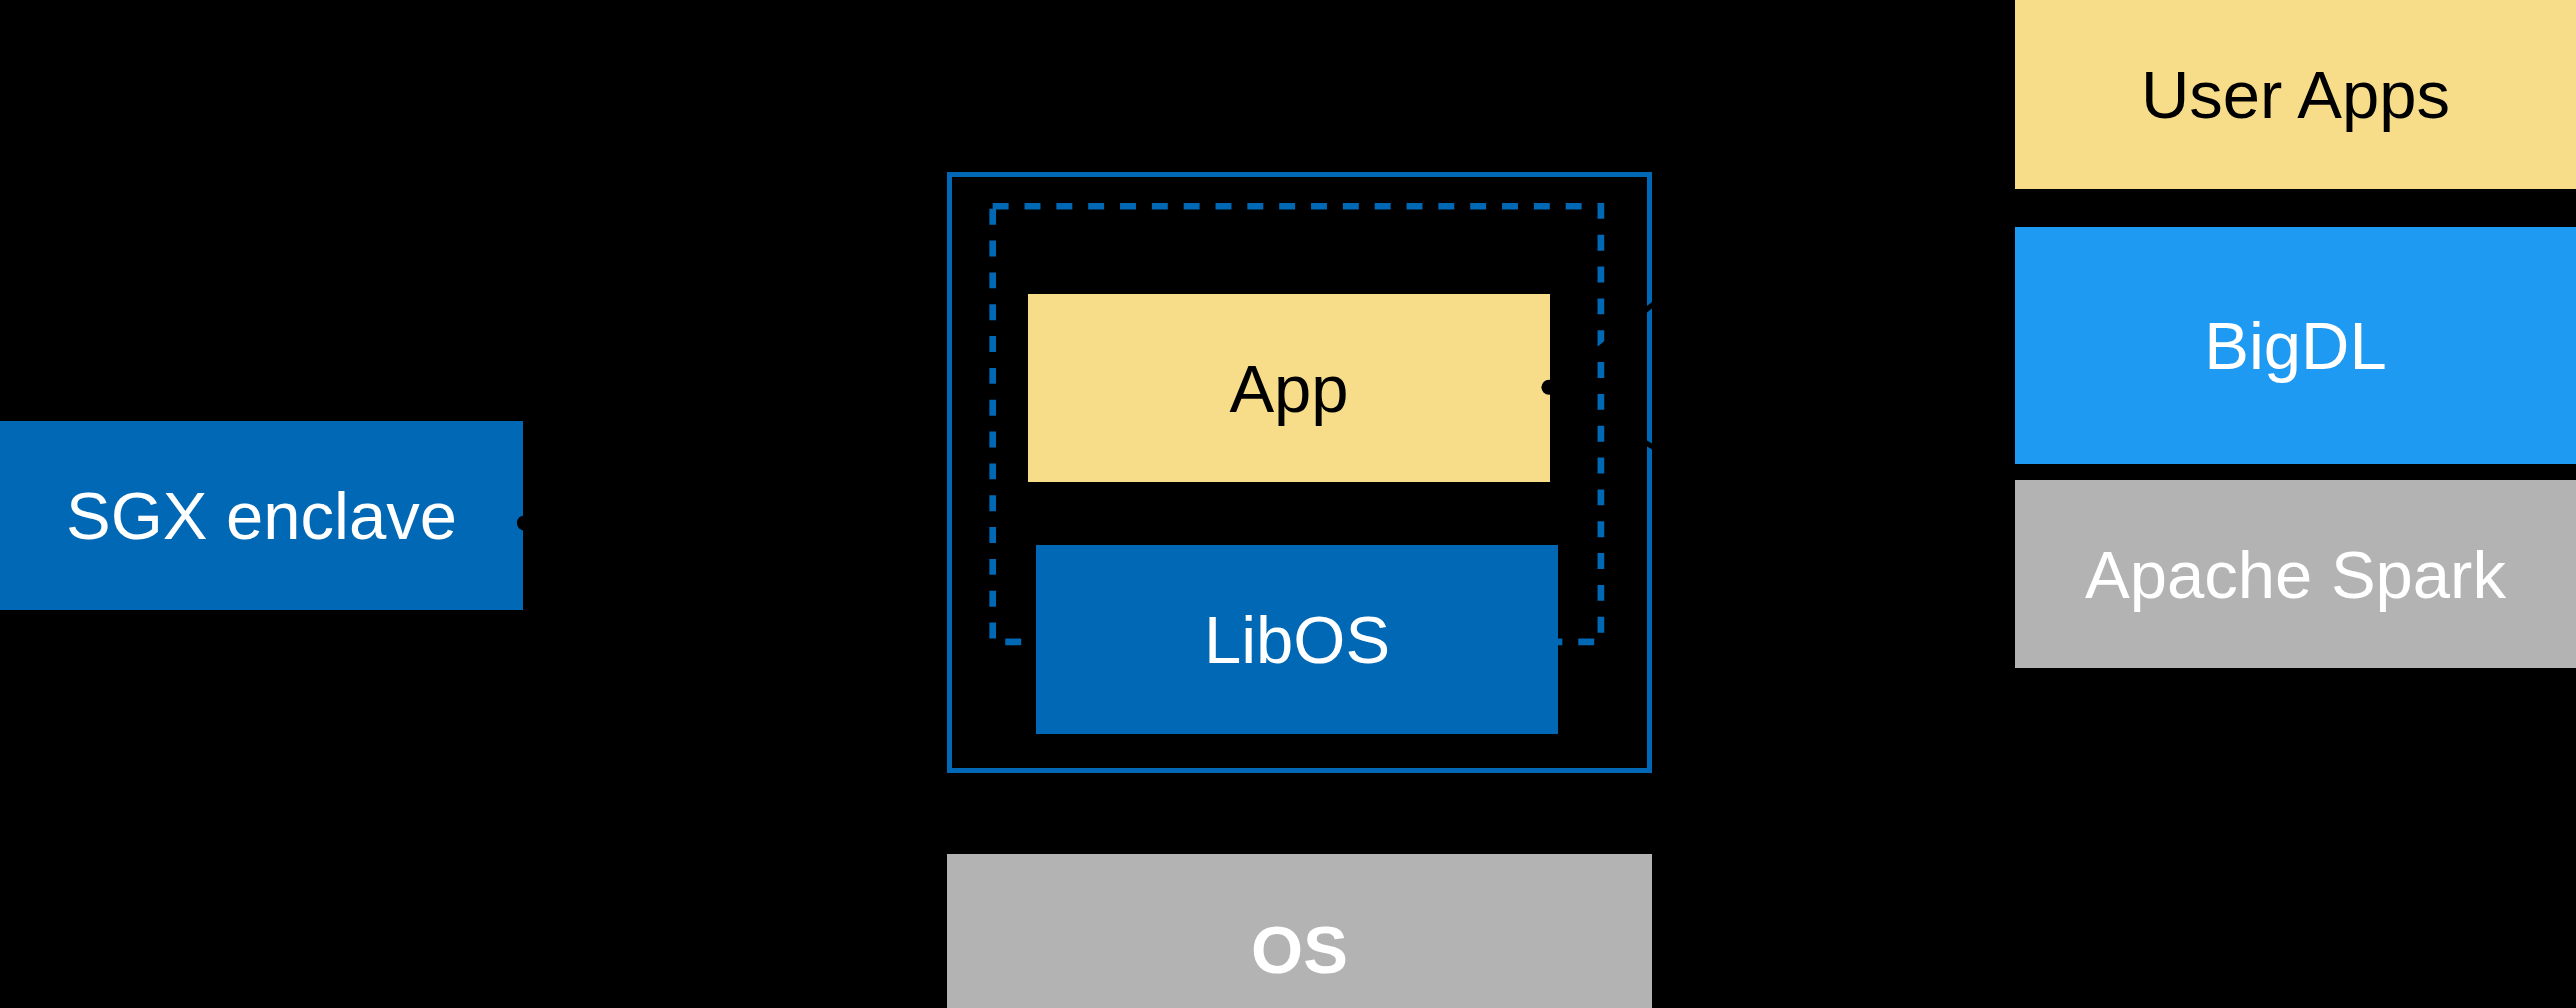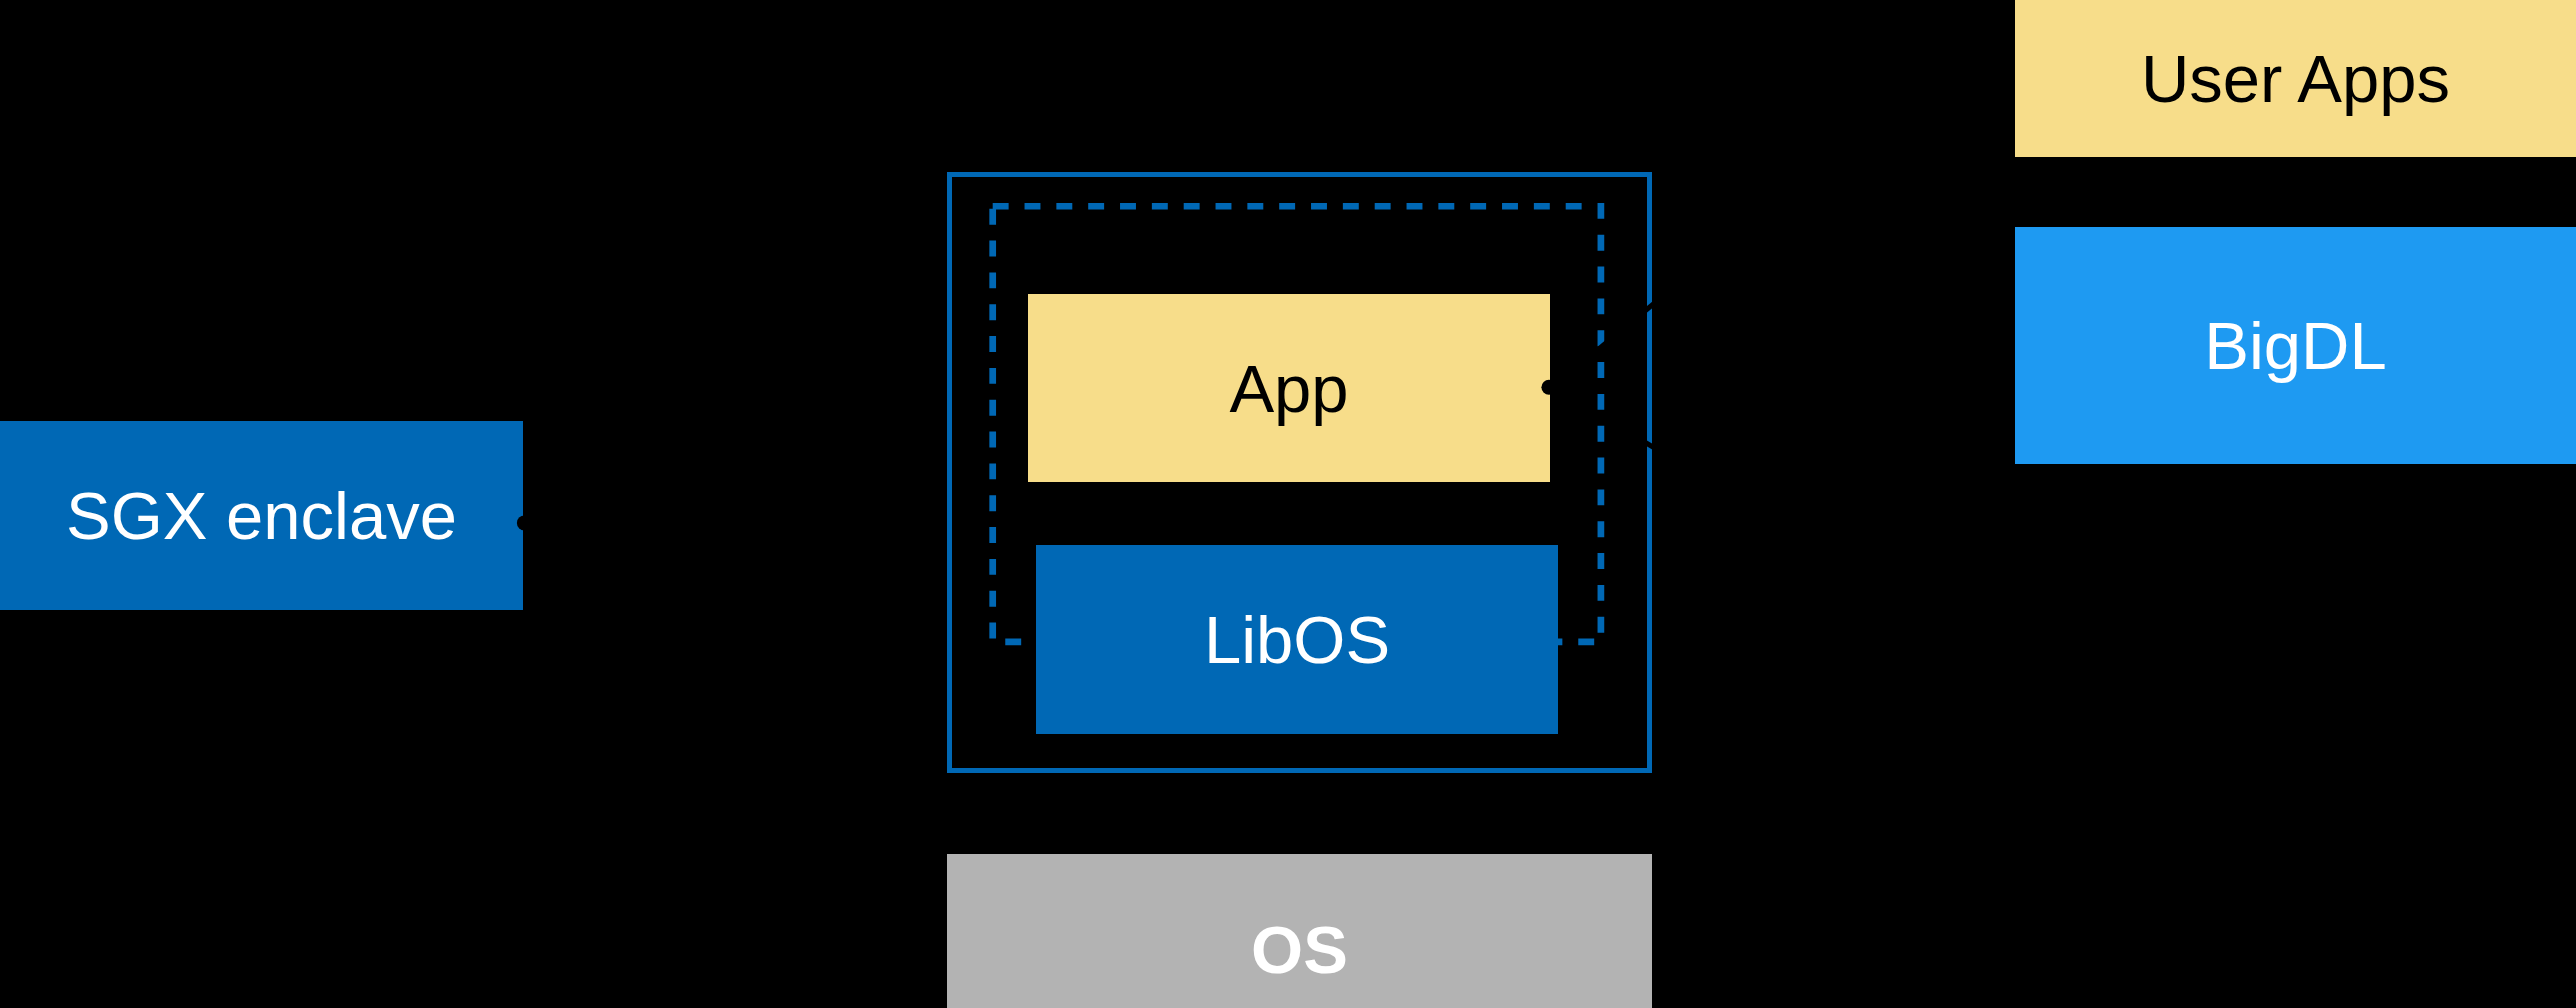--- a/index.html
+++ b/index.html
@@ -56,28 +56,31 @@
   </div>
 
   <div class="box fill-yellow" style="left:1028px;top:294px;width:522px;height:188px;">
     <span>App</span>
   </div>
 
   <div class="box fill-gray bold-label" style="left:947px;top:818px;width:705px;height:190px;margin-top:36px;">
     <span>OS</span>
   </div>
 
-  <div class="box fill-yellow" style="left:2015px;top:0;width:561px;height:157px;">
+  <div class="box fill-yellow" style="left:2015px;top:0;width:561px;height:189px;">
     <span>User Apps</span>
   </div>
 
   <div class="box fill-bright-blue" style="left:2015px;top:227px;width:561px;height:237px;">
     <span>BigDL</span>
   </div>
 
+  <div class="box fill-gray" style="left:2015px;top:480px;width:561px;height:188px;">
+    <span>Apache Spark</span>
+  </div>
 
   <svg class="layer" viewBox="0 0 3075 1204">
     <line class="connector-line" x1="1853" y1="462" x2="2402" y2="10"></line>
     <line class="connector-line" x1="1853" y1="462" x2="2402" y2="788"></line>
     <circle class="arrow-dot" cx="1849" cy="462" r="9"></circle>
     <circle class="arrow-dot" cx="626" cy="624" r="9"></circle>
   </svg>
 
 </div>
 

